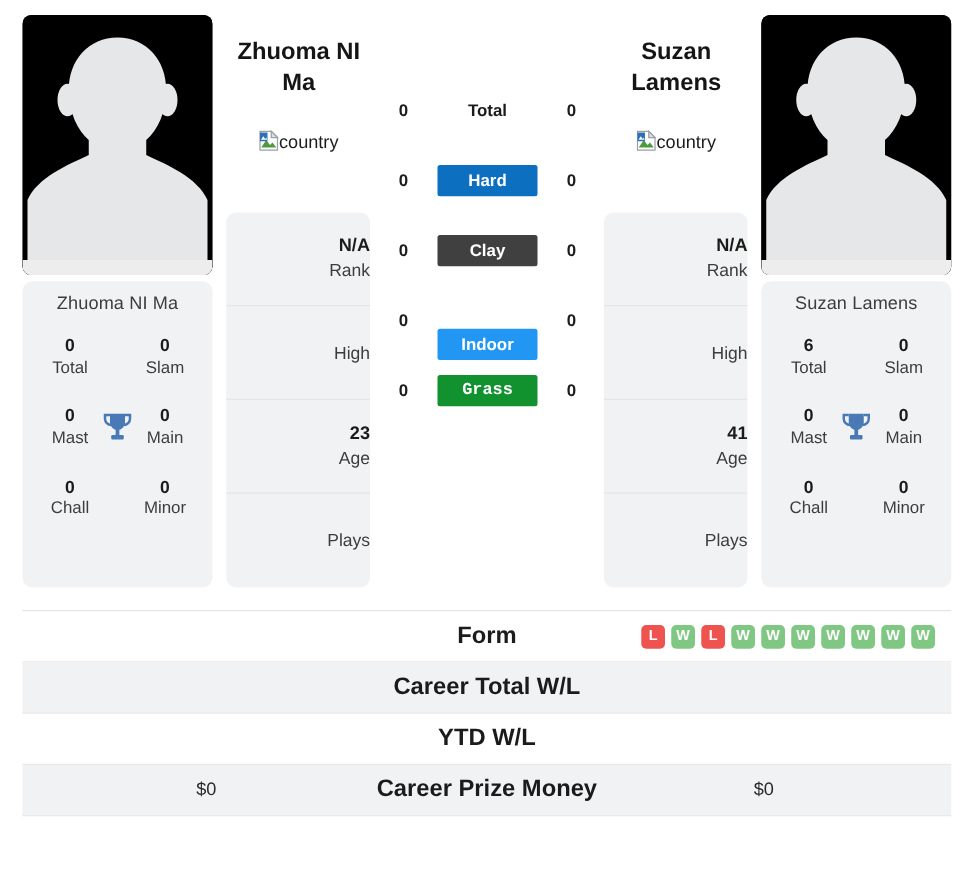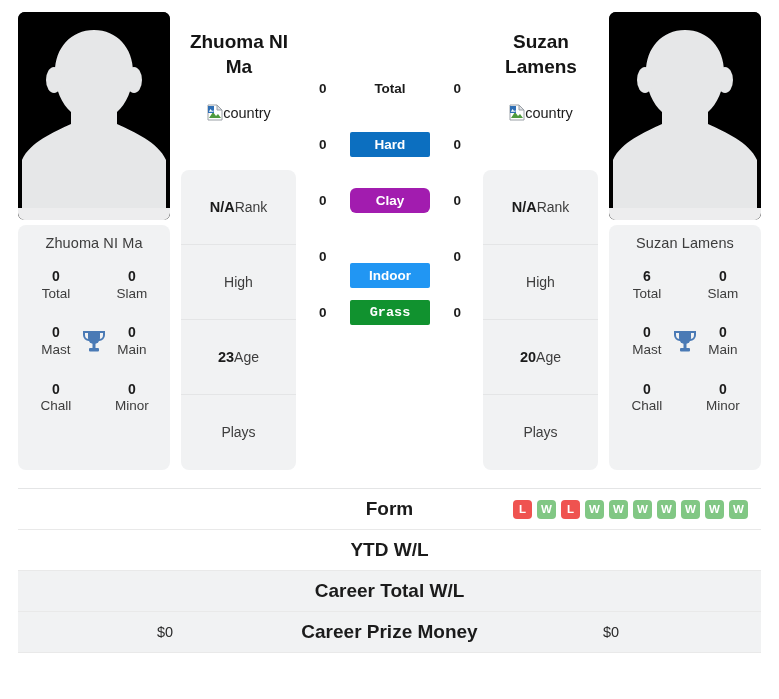--- a/index.html
+++ b/index.html
@@ -116,22 +116,22 @@
     width: 115px;
     background: #f1f2f3;
     border-radius: 8px;
     overflow: hidden;
   }
   .info-card.left  { left: 181px; }
   .info-card.right { left: 483px; }
   .info-row {
     height: 75px;
     display: flex;
-    flex-direction: row;
-    align-items: center;
+    flex-direction: column;
+    align-items: flex-end;
     justify-content: center;
     line-height: 1.3;
     border-bottom: 1px solid #e4e5e6;
   }
   .info-row:last-child { border-bottom: none; }
   .info-row .v { font-size: 14.5px; font-weight: bold; color: #1b1b1b; min-height: 0; }
   .info-row .v:empty { display: none; }
   .info-row .l { font-size: 14px; color: #3d3d3d; }
 
   
@@ -299,21 +299,21 @@
     <div class="info-card right">
       <div class="info-row">
         <span class="v">N/A</span>
         <span class="l">Rank</span>
       </div>
       <div class="info-row">
 
         <span class="l">High</span>
       </div>
       <div class="info-row">
-        <span class="v">20</span>
+        <span class="v">41</span>
         <span class="l">Age</span>
       </div>
       <div class="info-row">
 
         <span class="l">Plays</span>
       </div>
     </div>
 
     <div class="surfaces" id="surfaces">
         <div class="surf-row">
@@ -321,21 +321,21 @@
           <div class="surf-pill plain">Total</div>
           <span class="num r">0</span>
         </div>
         <div class="surf-row">
           <span class="num l">0</span>
           <div class="surf-pill" style="background: rgb(12, 111, 192);">Hard</div>
           <span class="num r">0</span>
         </div>
         <div class="surf-row">
           <span class="num l">0</span>
-          <div class="surf-pill" style="background: #a21caf; border-radius: 6px;">Clay</div>
+          <div class="surf-pill" style="background: #404040;">Clay</div>
           <span class="num r">0</span>
         </div>
         <div class="surf-row">
           <span class="num l">0</span>
           <div class="surf-pill" style="background: rgb(33, 150, 243); margin-top: 39px;">Indoor</div>
           <span class="num r">0</span>
         </div>
         <div class="surf-row">
           <span class="num l">0</span>
           <div class="surf-pill" style="background: rgb(17, 146, 47); font-family: Liberation Mono, monospace;">Grass</div>
@@ -434,30 +434,30 @@
           <span class="badge l">L</span>
           <span class="badge w">W</span>
           <span class="badge w">W</span>
           <span class="badge w">W</span>
           <span class="badge w">W</span>
           <span class="badge w">W</span>
           <span class="badge w">W</span>
           <span class="badge w">W</span>
         </div>
       </div>
+      <div class="cmp-row shaded">
+        <div class="left-val"></div>
+        <div class="mid-label">Career Total W/L</div>
+        <div class="right-val"></div>
+      </div>
       <div class="cmp-row">
         <div class="left-val"></div>
         <div class="mid-label">YTD W/L</div>
         <div class="right-val"></div>
       </div>
       <div class="cmp-row shaded">
-        <div class="left-val"></div>
-        <div class="mid-label">Career Total W/L</div>
-        <div class="right-val"></div>
-      </div>
-      <div class="cmp-row shaded">
         <div class="left-val">$0</div>
         <div class="mid-label">Career Prize Money</div>
         <div class="right-val">$0</div>
       </div>
     </div>
 
 </div>
 
 </body></html>

